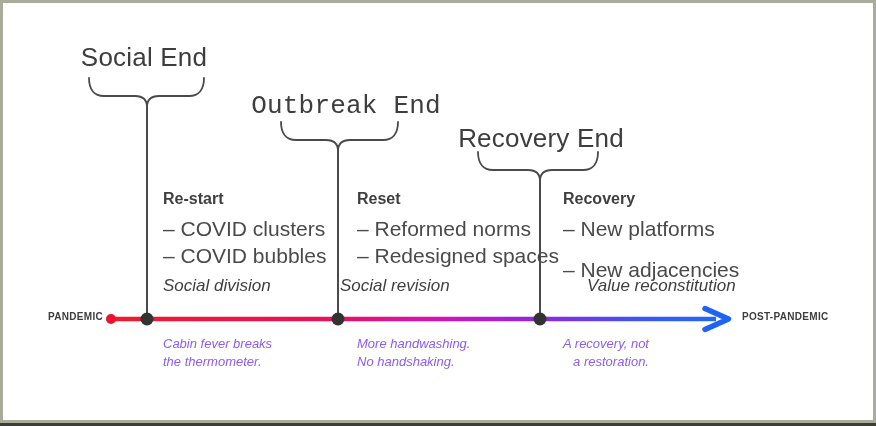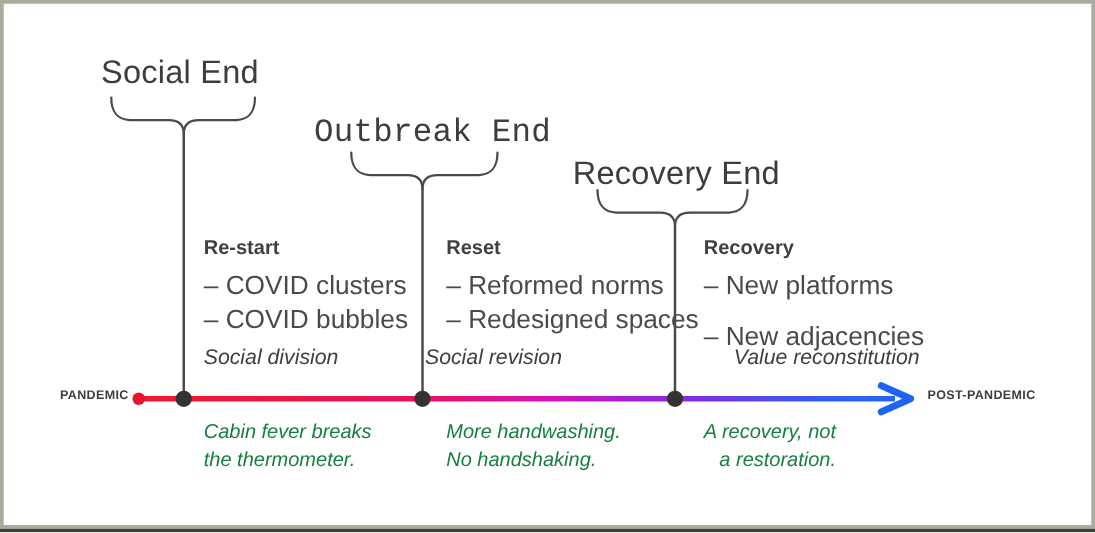--- a/index.html
+++ b/index.html
@@ -10,21 +10,21 @@
   .frame{position:absolute;left:0;top:0;right:0;bottom:3px;border:3px solid #a9ac9b;pointer-events:none;}
   .bottom-bar{position:absolute;left:0;right:0;bottom:0;height:3px;background:#3d3d37;}
   .abs{position:absolute;}
   .title{
     font-size:26px;color:#3d3d3d;font-weight:500;letter-spacing:.2px;
     transform:translateX(-50%);white-space:nowrap;
   }
   .col-heading{font-size:16px;font-weight:700;color:#3f3f3f;white-space:nowrap;}
   .bullet{font-size:21px;color:#4a4a4a;white-space:nowrap;}
   .summary{font-size:17px;color:#3f3f3f;white-space:nowrap;font-style:italic;}
-  .caption{font-size:16px;font-style:italic;color:#15803d;line-height:1.42;white-space:nowrap;}
+  .caption{font-size:13px;font-style:italic;color:#8b5cf6;line-height:1.42;white-space:nowrap;}
   .axis-label{font-size:10px;font-weight:700;color:#3d3d3d;letter-spacing:.3px;white-space:nowrap;}
   svg{position:absolute;left:0;top:0;}
 </style>
 </head>
 <body>
 
 <div id="canvas">
 
   <svg width="876" height="426" viewBox="0 0 876 426">
     <defs>

